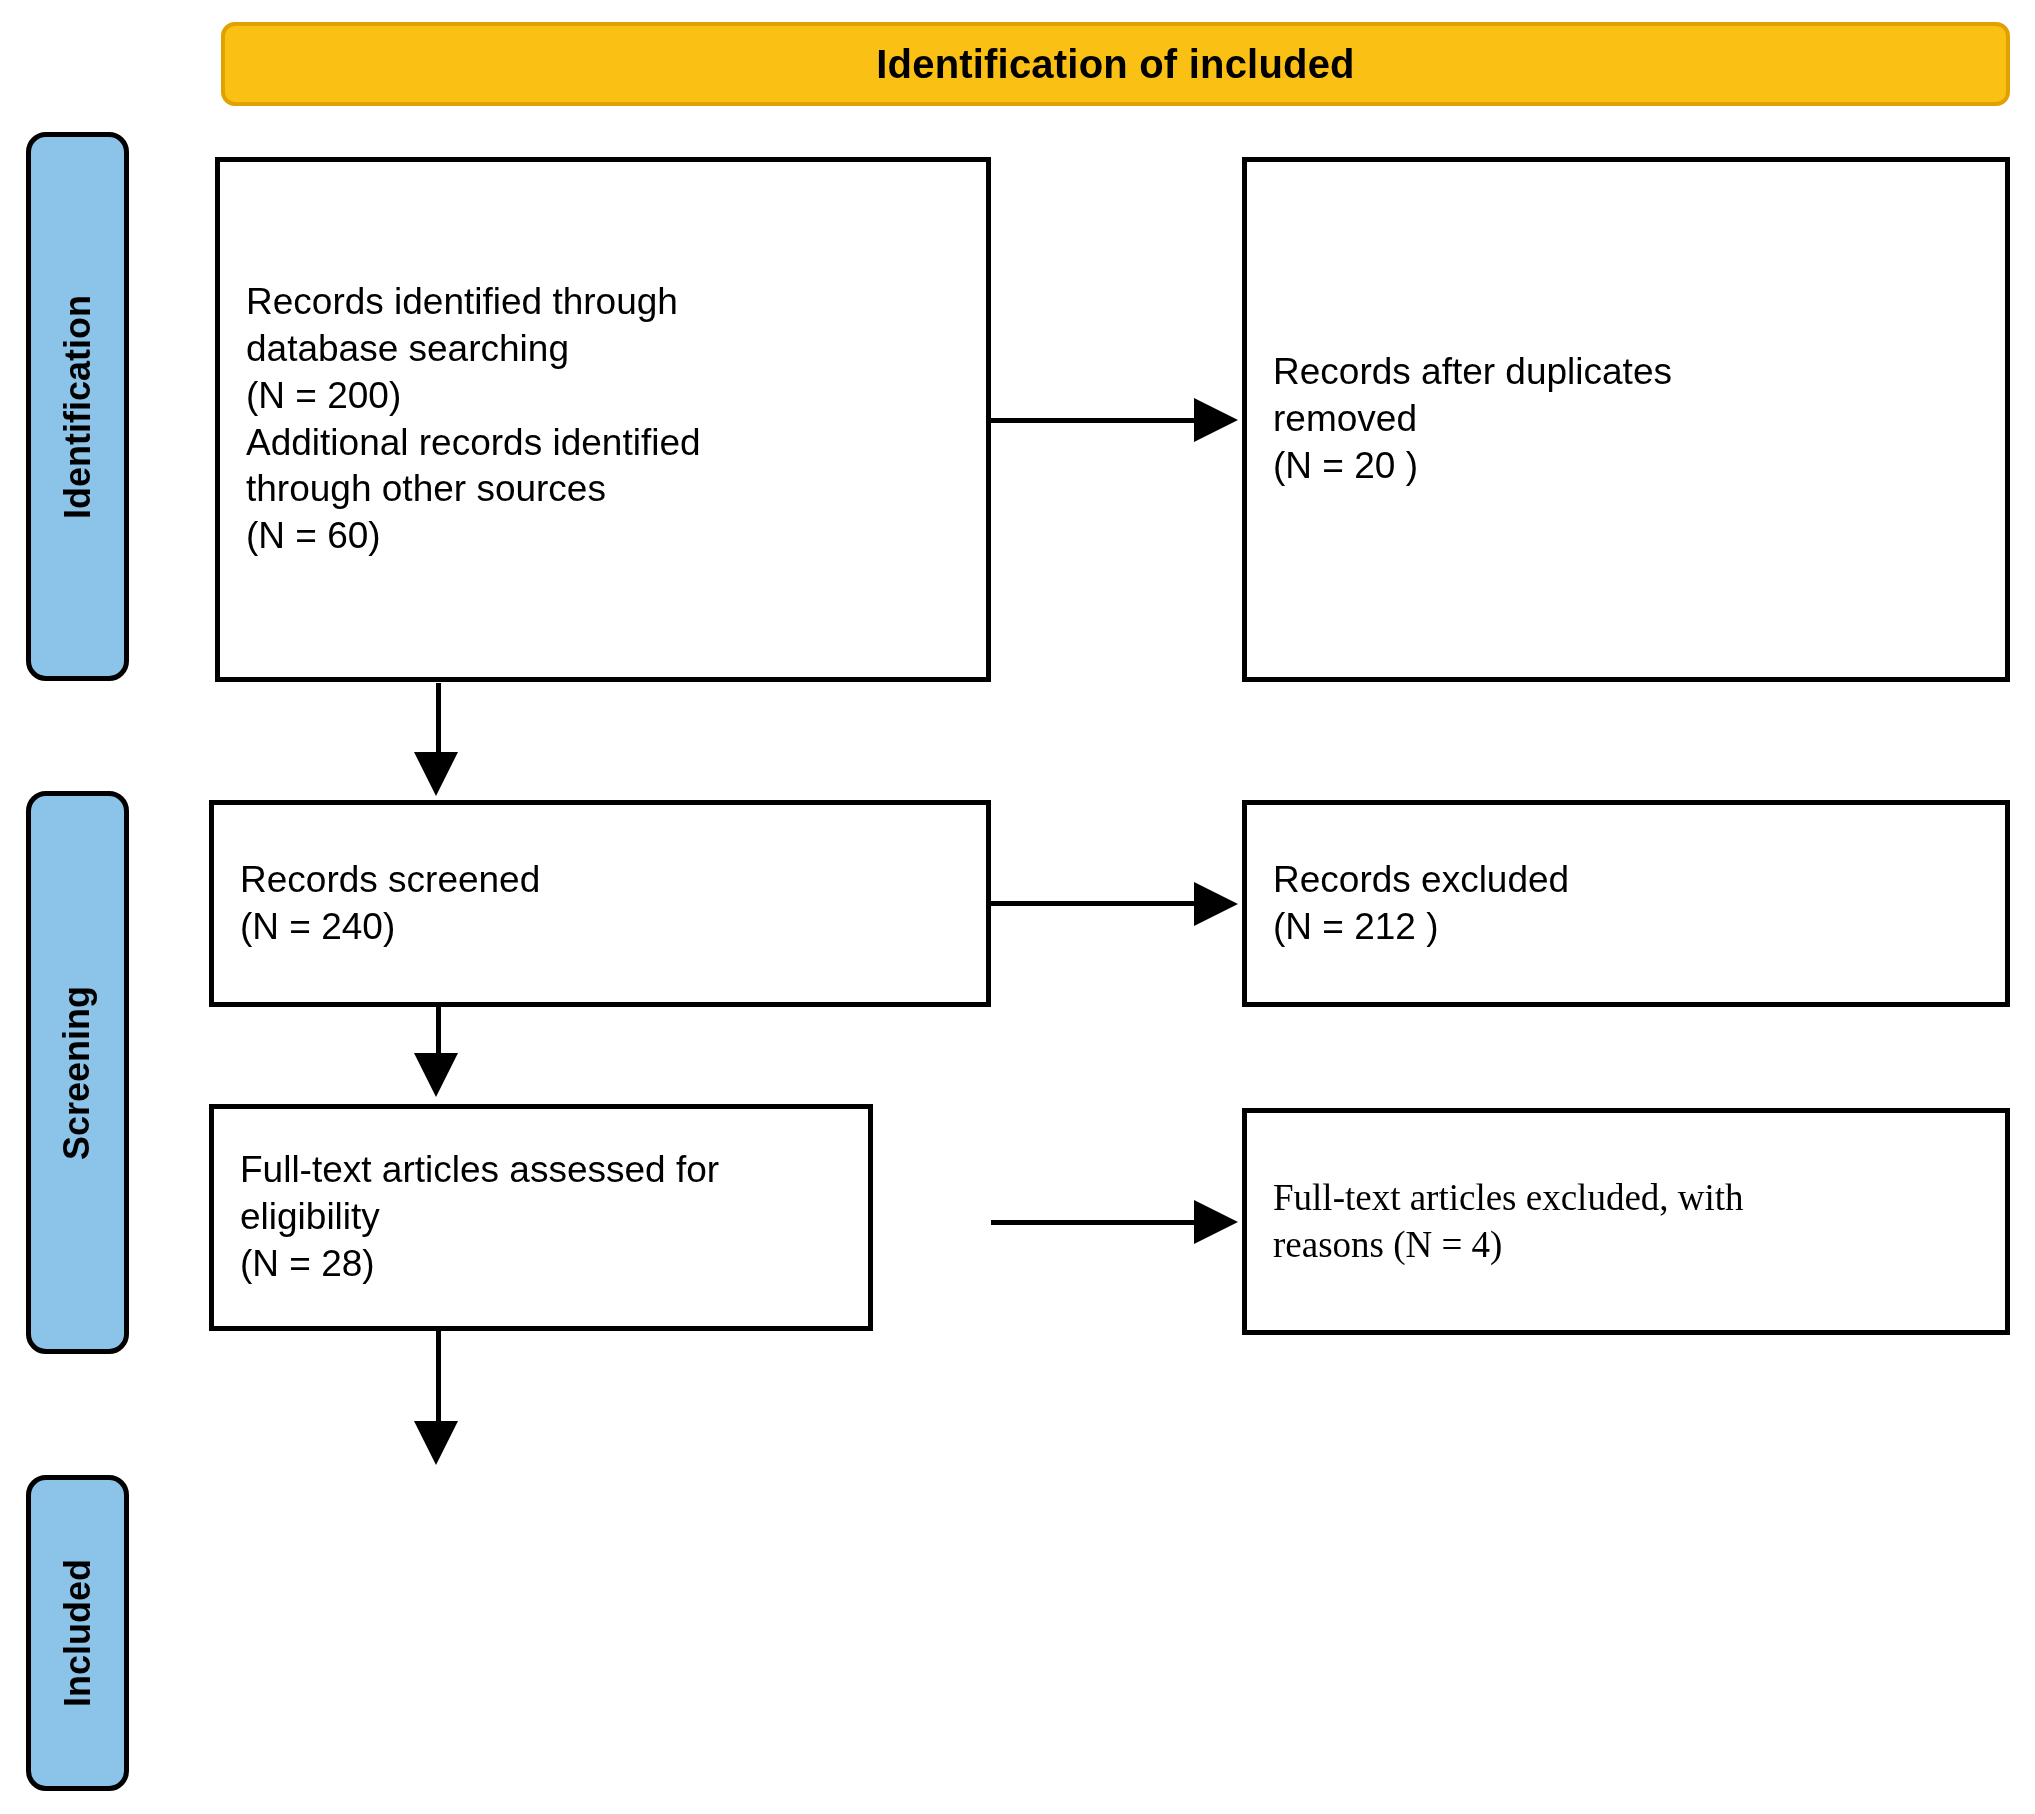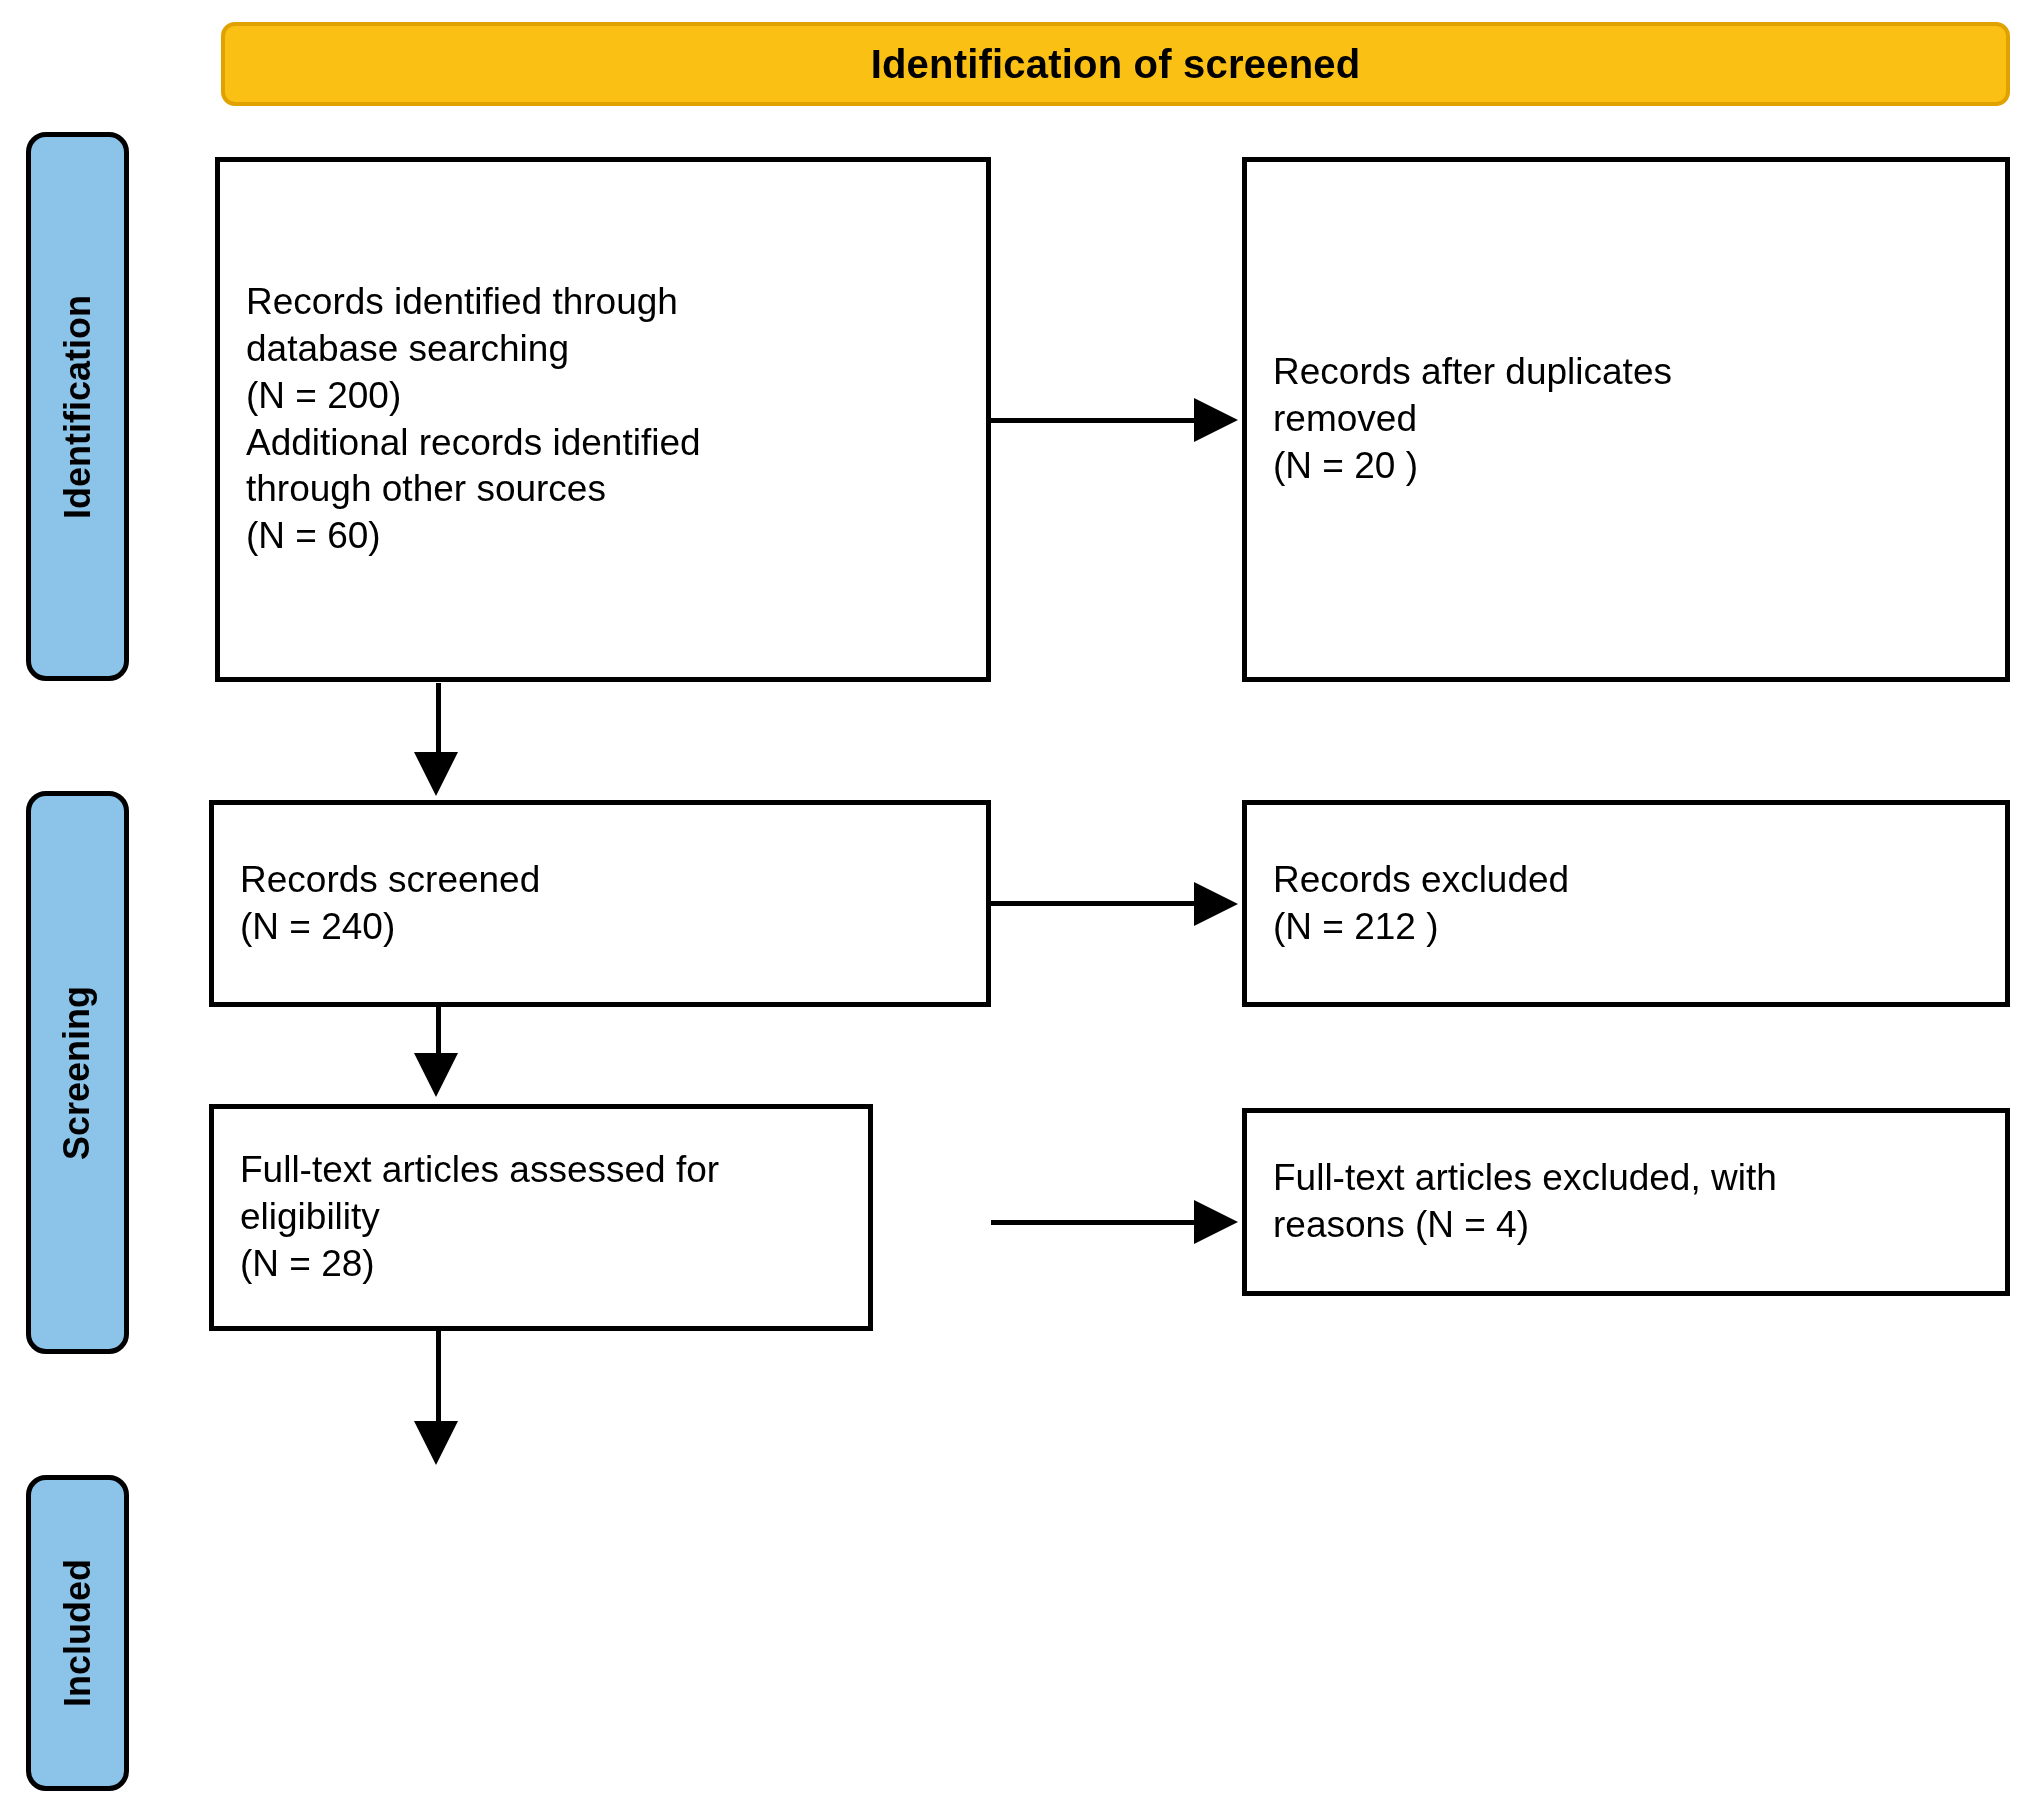--- a/index.html
+++ b/index.html
@@ -86,21 +86,21 @@
   }
 
   
   #box-identified       { left: 215px;  top: 157px;  width: 776px;  height: 525px; }
   #box-duplicates       { left: 1242px; top: 157px;  width: 768px;  height: 525px; }
   
   #box-screened         { left: 209px;  top: 800px;  width: 782px;  height: 207px; }
   #box-excluded         { left: 1242px; top: 800px;  width: 768px;  height: 207px; }
   
   #box-fulltext         { left: 209px;  top: 1104px; width: 664px;  height: 227px; }
-  #box-fulltext-excluded{ left: 1242px; top: 1108px; width: 768px;  height: 188px; }
+  #box-fulltext-excluded{ left: 1242px; top: 1108px; width: 768px;  height: 227px; font-family: Liberation Serif, serif; }
   
   #box-included         { left: 209px;  top: 1479px; width: 782px;  height: 320px; }
 
   
   .conn-line {
     position: absolute;
     background: #000000;
   }
   .conn-v { width: 5px; }
   .conn-h { height: 5px; }
@@ -137,21 +137,21 @@
   #ar2{ left: 1194px; top: 882px; }
   #h3 { left: 991px;  top: 1220px; width: 209px; }
   #ar3{ left: 1194px; top: 1200px; }
 </style>
 </head>
 <body>
 
 <div id="canvas">
 
   <div class="title-banner" id="title-banner">
-    <span class="title-text">Identification of screened</span>
+    <span class="title-text">Identification of included</span>
   </div>
 
   <div class="stage-rail" id="rail-identification">
     <span class="rail-text">Identification</span>
   </div>
   <div class="stage-rail" id="rail-screening">
     <span class="rail-text">Screening</span>
   </div>
   <div class="stage-rail" id="rail-included">
     <span class="rail-text">Included</span>

